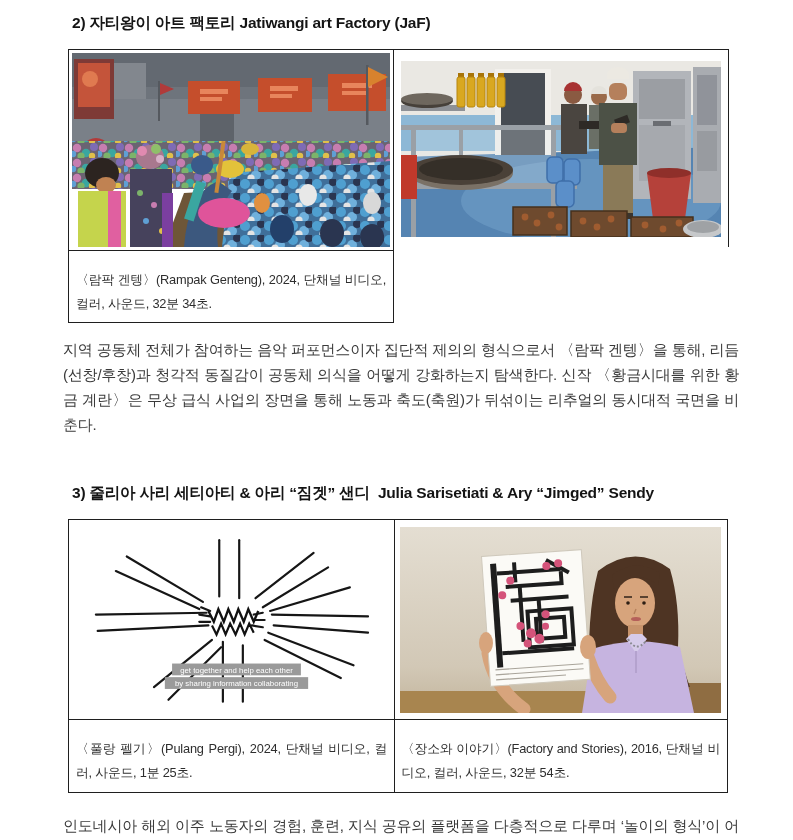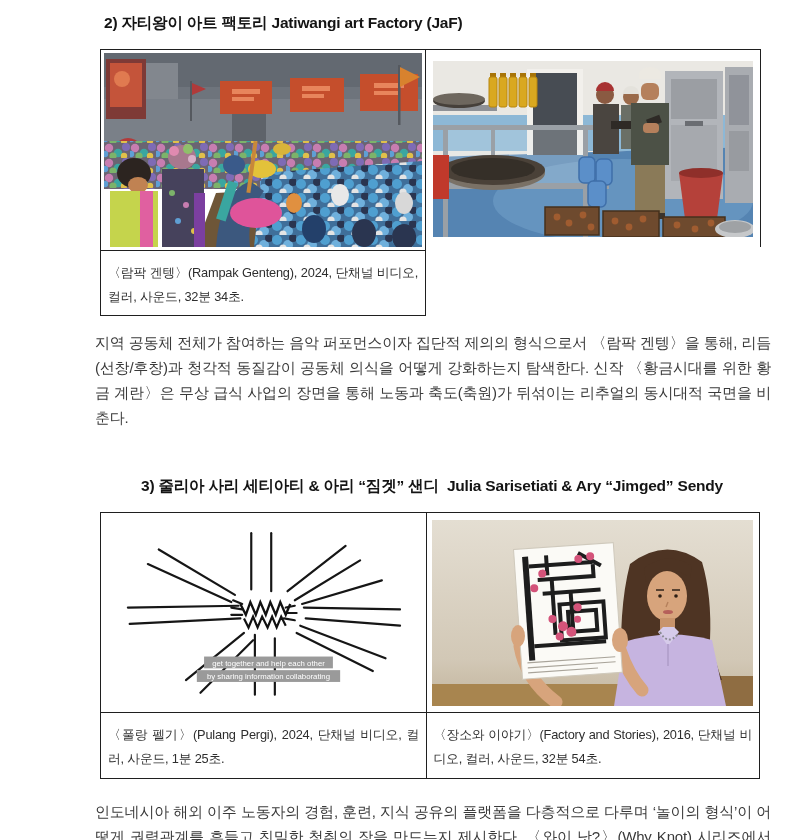--- a/index.html
+++ b/index.html
@@ -1,40 +1,40 @@
 <!DOCTYPE html>
 <html><head>
 <meta charset="utf-8">
 <style>
   html,body{margin:0;padding:0;background:#fff;}
   body{
     width:793px;height:840px;overflow:hidden;
     font-family:"Liberation Sans","DejaVu Sans",sans-serif;
     color:#3a3a3a;
   }
-  .page{width:728px;height:840px;background:#fff;margin-left:32px;}
+  .page{width:728px;height:840px;background:#fff;}
   .sec-heading{
     margin:0 0 0 72px;
     font-size:15.5px;font-weight:bold;color:#141414;
     letter-spacing:-0.2px;white-space:pre-wrap;
   }
   .sec-heading.first{padding-top:13px;}
-  .sec-heading.second{margin-top:46px;text-align:center;}
+  .sec-heading.second{margin-top:46px;}
   .fig-row{display:flex;align-items:flex-start;margin:15px 0 0 68px;}
   .fig-col{box-sizing:border-box;background:#fff;}
   .fig-col.colL{width:327px;}
   .fig-col.colR{width:336px;margin-left:-1.5px;}
   .img-box{
     box-sizing:border-box;border:1.5px solid #1f1f1f;border-bottom:none;
     display:flex;align-items:center;justify-content:center;background:#fff;
   }
   .img-box svg{display:block;}
   .cap-box{
     box-sizing:border-box;border:1.5px solid #1f1f1f;
-    padding:10px 7px 7px 7px;
+    padding:17px 7px 7px 7px;
     font-size:12.8px;line-height:1.85;text-align:justify;
     color:#2e2e2e;letter-spacing:-0.2px;
   }
   .para{
     margin:14px 0 0 63px;width:676px;
     font-size:15px;line-height:25px;text-align:justify;
     color:#3a3a3a;letter-spacing:-0.2px;
   }
   .para.second{margin-top:20px;}
   

